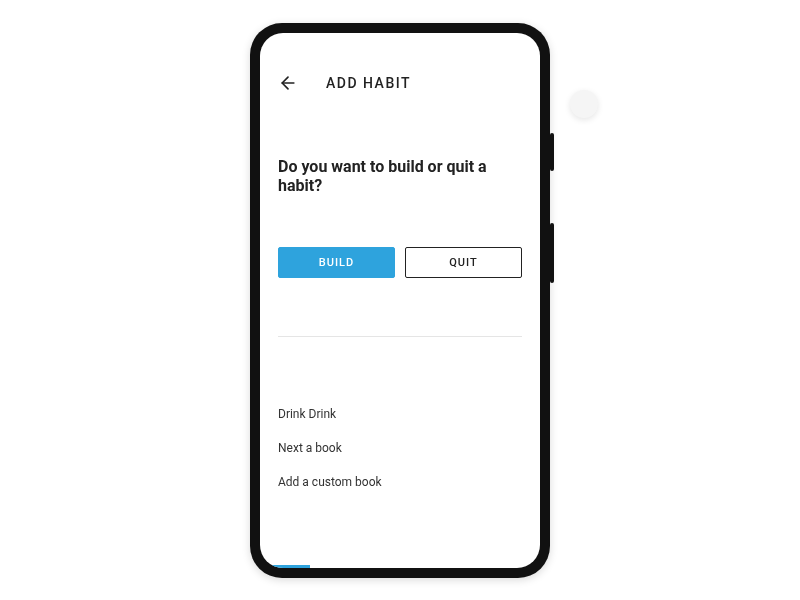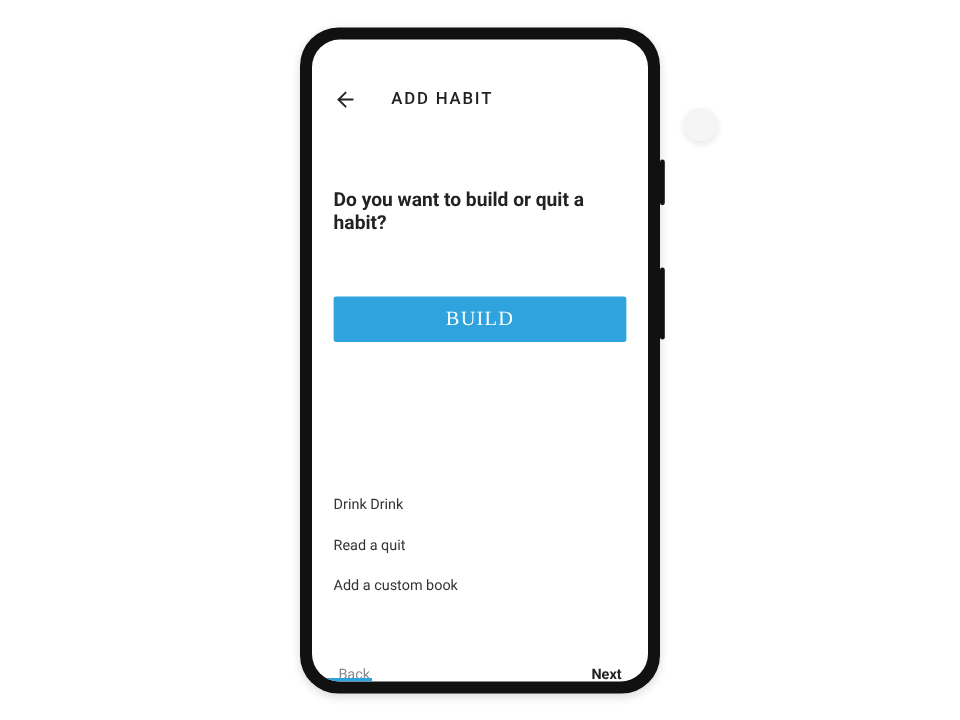--- a/index.html
+++ b/index.html
@@ -87,30 +87,29 @@
       margin-bottom: 12px;
     }
     .toggle-row {
       display: flex;
       gap: 10px;
       margin-bottom: 18px;
     }
     .toggle-btn {
       flex: 1;
       padding: 8px 0;
-      font-size: 17px;
+      font-size: 11px;
       font-weight: 500;
       letter-spacing: 1px;
       text-align: center;
       border: 1px solid #222;
       background: #fff;
       color: #222;
       cursor: pointer;
       border-radius: 2px;
-      font-family: Liberation Serif, serif;
     }
     .toggle-btn.active {
       background: #2ea3dd;
       border-color: #2ea3dd;
       color: #fff;
     }
     .divider {
       height: 1px;
       background: #e5e5e5;
       margin-bottom: 20px;
@@ -178,33 +177,30 @@
           <polyline points="12 19 5 12 12 5"></polyline>
         </svg>
       </span>
       <div class="header-title">ADD HABIT</div>
     </div>
 
     <div class="question">Do you want to build or quit a habit?</div>
 
     <div class="toggle-row">
       <div class="toggle-btn active">BUILD</div>
+      <div class="toggle-btn">QUIT</div>
     </div>
 
     <div class="divider"></div>
 
 
     <div class="habit-list">
       <div class="habit-item">Drink Drink</div>
-      <div class="habit-item">Read a quit</div>
+      <div class="habit-item">Next a book</div>
       <div class="habit-item">Add a custom book</div>
     </div>
 
-    <div class="footer">
-      <div class="footer-back">Back</div>
-      <div class="footer-next">Next</div>
-    </div>
     <div class="progress-bar"></div>
 
   </div>
 </div>
 
 <div class="floating-cursor"></div>
 
 </body></html>

